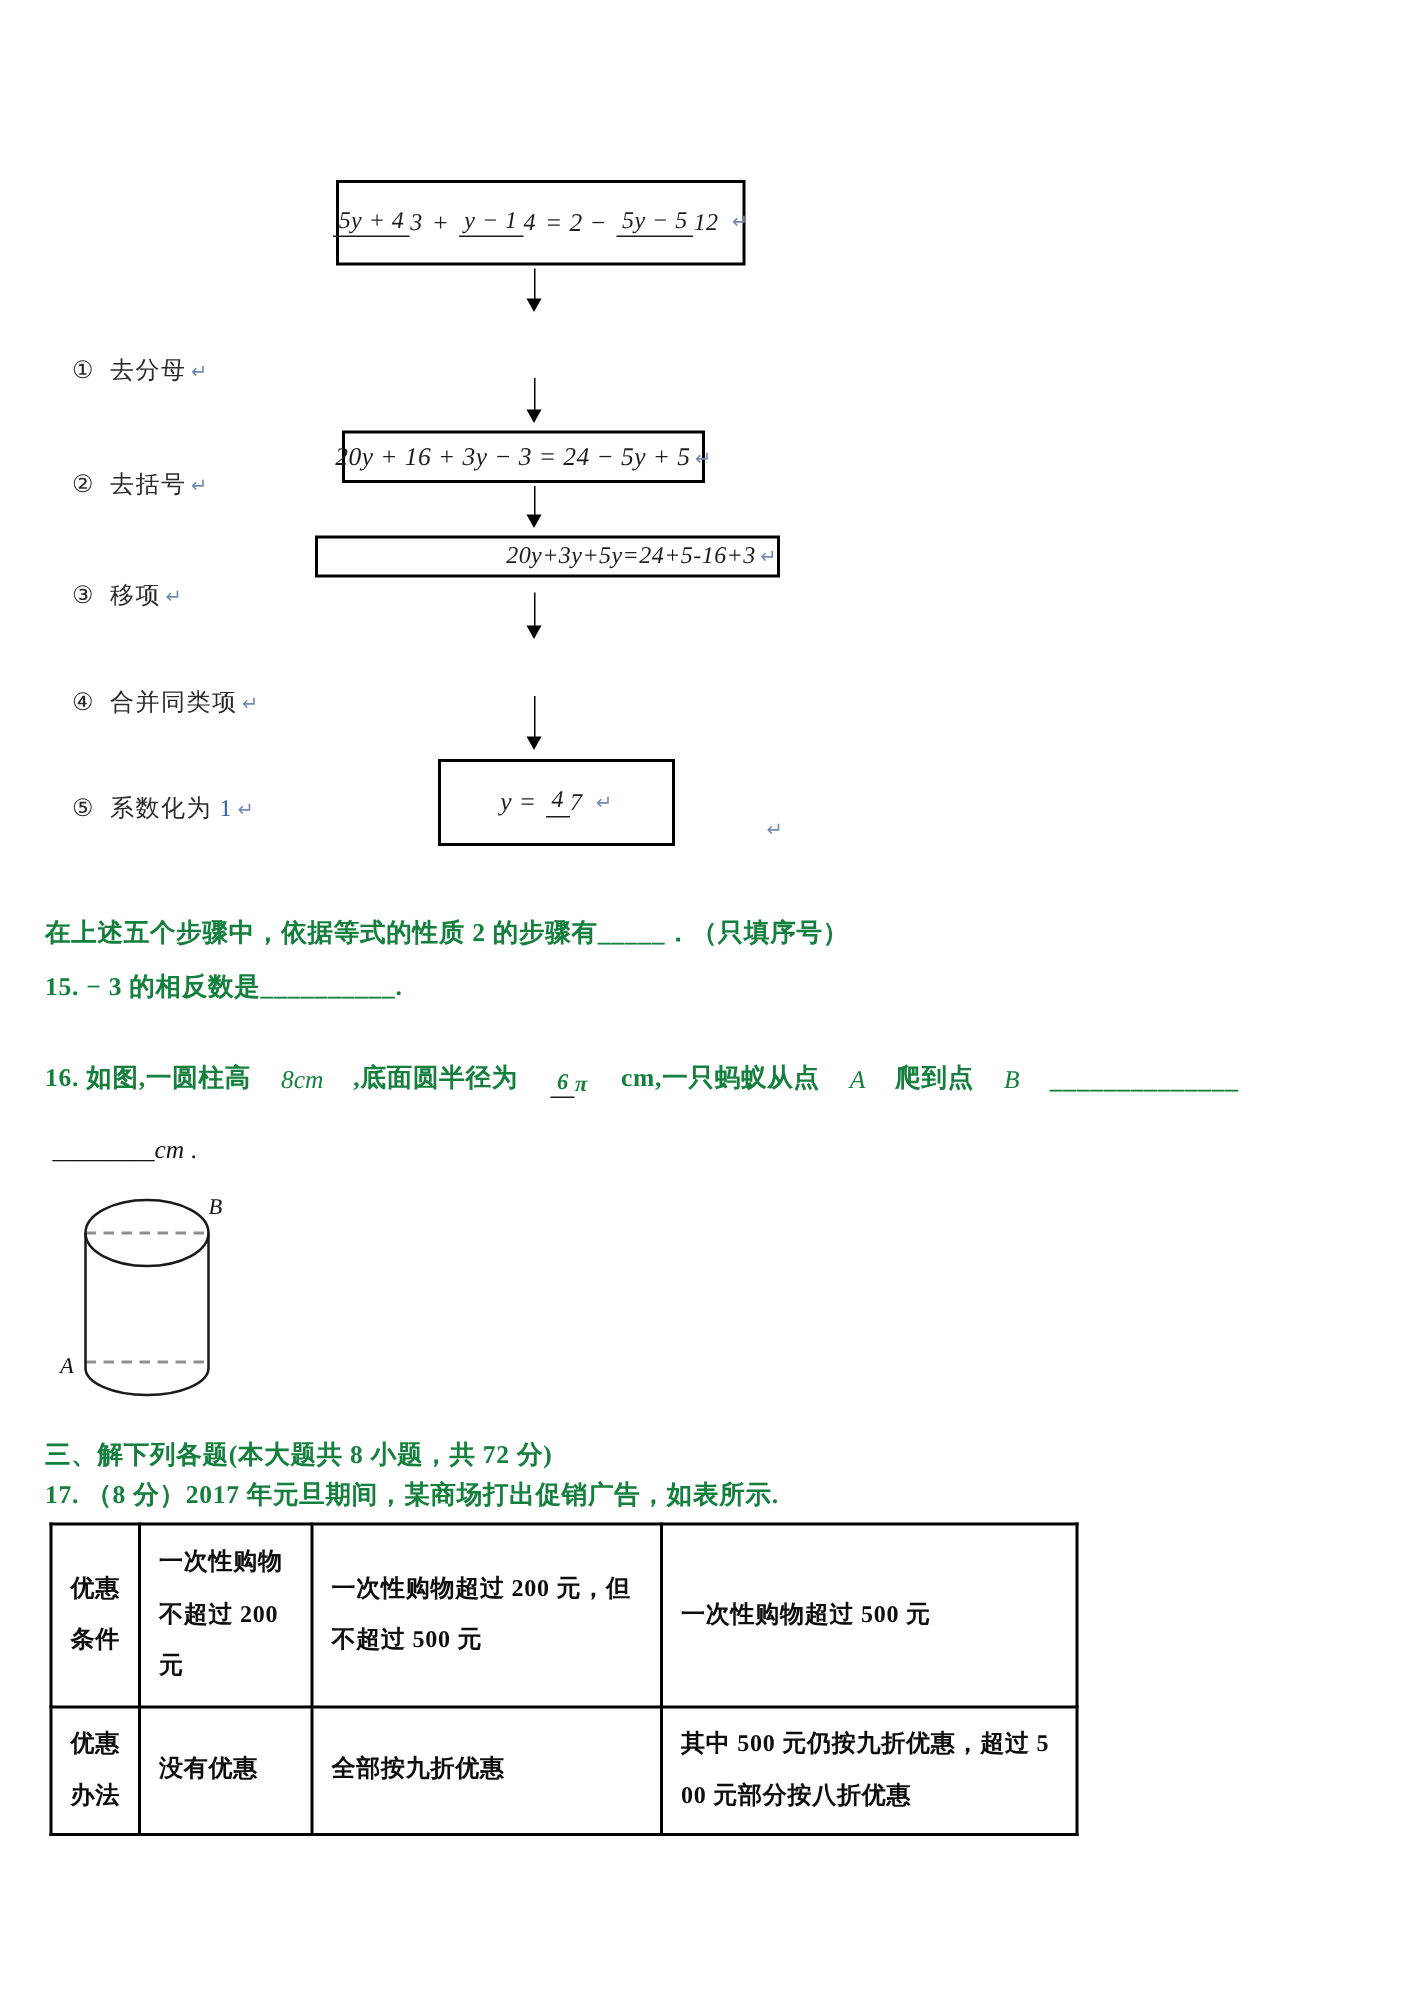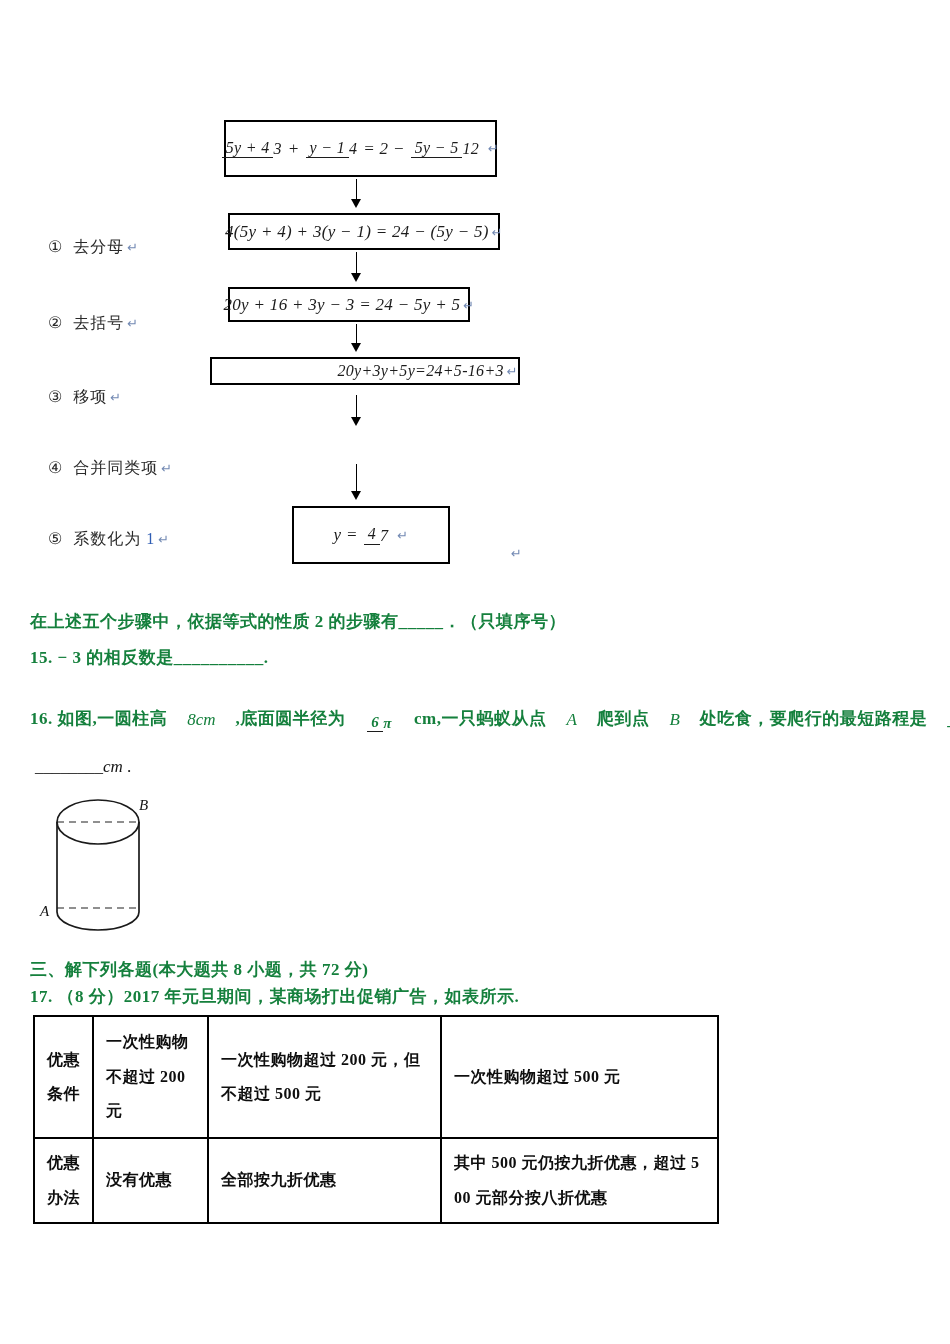--- a/index.html
+++ b/index.html
@@ -66,23 +66,20 @@
       <span class="frac">
         <span class="num">5y − 5</span>
         <span class="den">12</span>
       </span>
       <span class="ret">↵</span>
     </span>
   </div>
 
   <div class="arrow" style="left:356px;top:179px;height:25px;"></div>
 
-  <div class="box" style="left:228px;top:213px;width:272px;height:37px;">
-    <span class="math"><span>4(5y + 4) + 3(y − 1) = 24 − (5y − 5)</span><span class="ret">↵</span></span>
-  </div>
 
   <div class="arrow" style="left:356px;top:252px;height:26px;"></div>
 
   <div class="box" style="left:228px;top:287px;width:242px;height:35px;">
     <span class="math"><span>20y + 16 + 3y − 3 = 24 − 5y + 5</span><span class="ret">↵</span></span>
   </div>
 
   <div class="arrow" style="left:356px;top:324px;height:24px;"></div>
 
   <div class="box" style="left:210px;top:357px;width:310px;height:28px;justify-content:flex-end;padding-left:14px;">
@@ -131,21 +128,20 @@
       <span class="it">8cm</span>
       <span>,底面圆半径为</span>
     <span class="frac">
       <span class="num">6</span>
       <span class="den">π</span>
     </span>
     <span>cm,一只蚂蚁从点</span>
       <span class="it">A</span>
       <span>爬到点</span>
       <span class="it">B</span>
-      <span>处吃食，要爬行的最短路程是</span>
       <span>______________</span>
   </div>
 
   <div class="unitline">
     <span>________</span><span class="it">cm</span><span> .</span>
   </div>
 
   <svg style="position:absolute;left:38px;top:792px;" width="122" height="148" viewBox="0 0 122 148">
     <line x1="19" y1="30" x2="101" y2="30" stroke="#8f8f8f" stroke-width="2" stroke-dasharray="7 5"></line>
     <line x1="19" y1="116" x2="101" y2="116" stroke="#8f8f8f" stroke-width="2" stroke-dasharray="7 5"></line>

